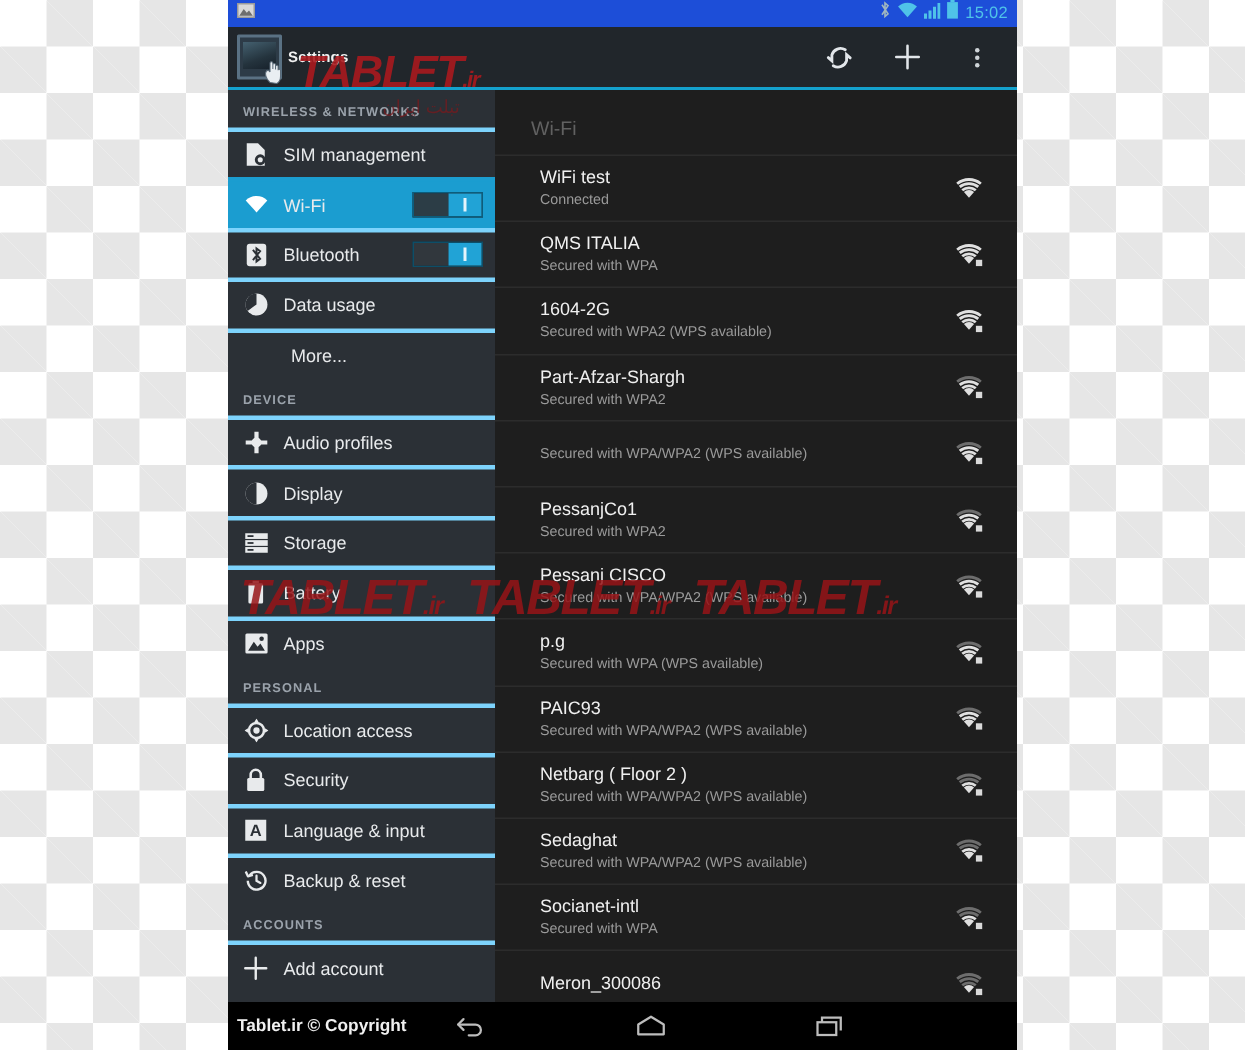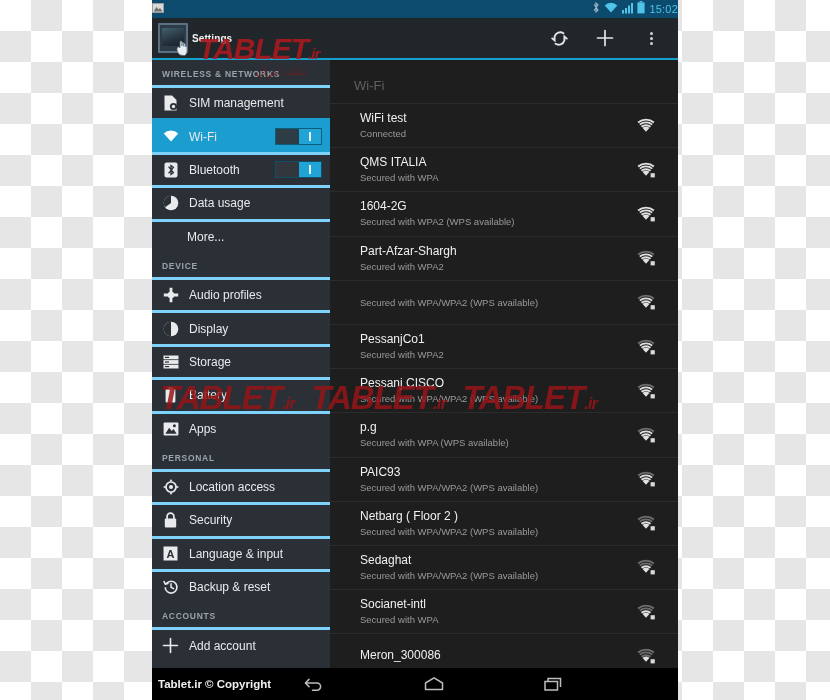--- a/index.html
+++ b/index.html
@@ -32,24 +32,24 @@
     width: 526px;
     height: 700px;
     background: #1c1c1c;
     overflow: hidden;
   }
 
   
   .statusbar {
     position: relative;
     height: 18px;
-    background: #0c4a6e;
-    display: flex;
-    align-items: center;
-    padding: 0 0;
+    background: #1d4ed8;
+    display: flex;
+    align-items: center;
+    padding: 0 6px;
   }
   .statusbar .left { display: flex; align-items: center; gap: 4px; }
   .statusbar .right {
     margin-left: auto;
     display: flex;
     align-items: center;
     gap: 4px;
   }
   .sb-clock {
     color: #4fc3e8;
@@ -147,21 +147,21 @@
     position: relative;
   }
   .nav-item.sel { background: #1b9dd0; border-top-color: #1b9dd0; }
   .nav-item .ico {
     width: 17px; height: 17px;
     margin-right: 10px;
     flex: 0 0 auto;
     display: flex; align-items: center; justify-content: center;
   }
   .nav-item .lbl { white-space: nowrap; }
-  .nav-item.noicon .lbl { margin-left: 25px; }
+  .nav-item.noicon .lbl { margin-left: 32px; }
   .nav-item .toggle {
     margin-left: auto;
     width: 47px; height: 17px;
     display: flex;
     border: 1px solid #0d4e68;
     background: #20262c;
   }
   .nav-item.sel .toggle { border-color: #0c5d7c; }
   .toggle .off { flex: 1; background: #2c3d46; }
   .nav-item:not(.sel) .toggle .off { background: #31373d; }

